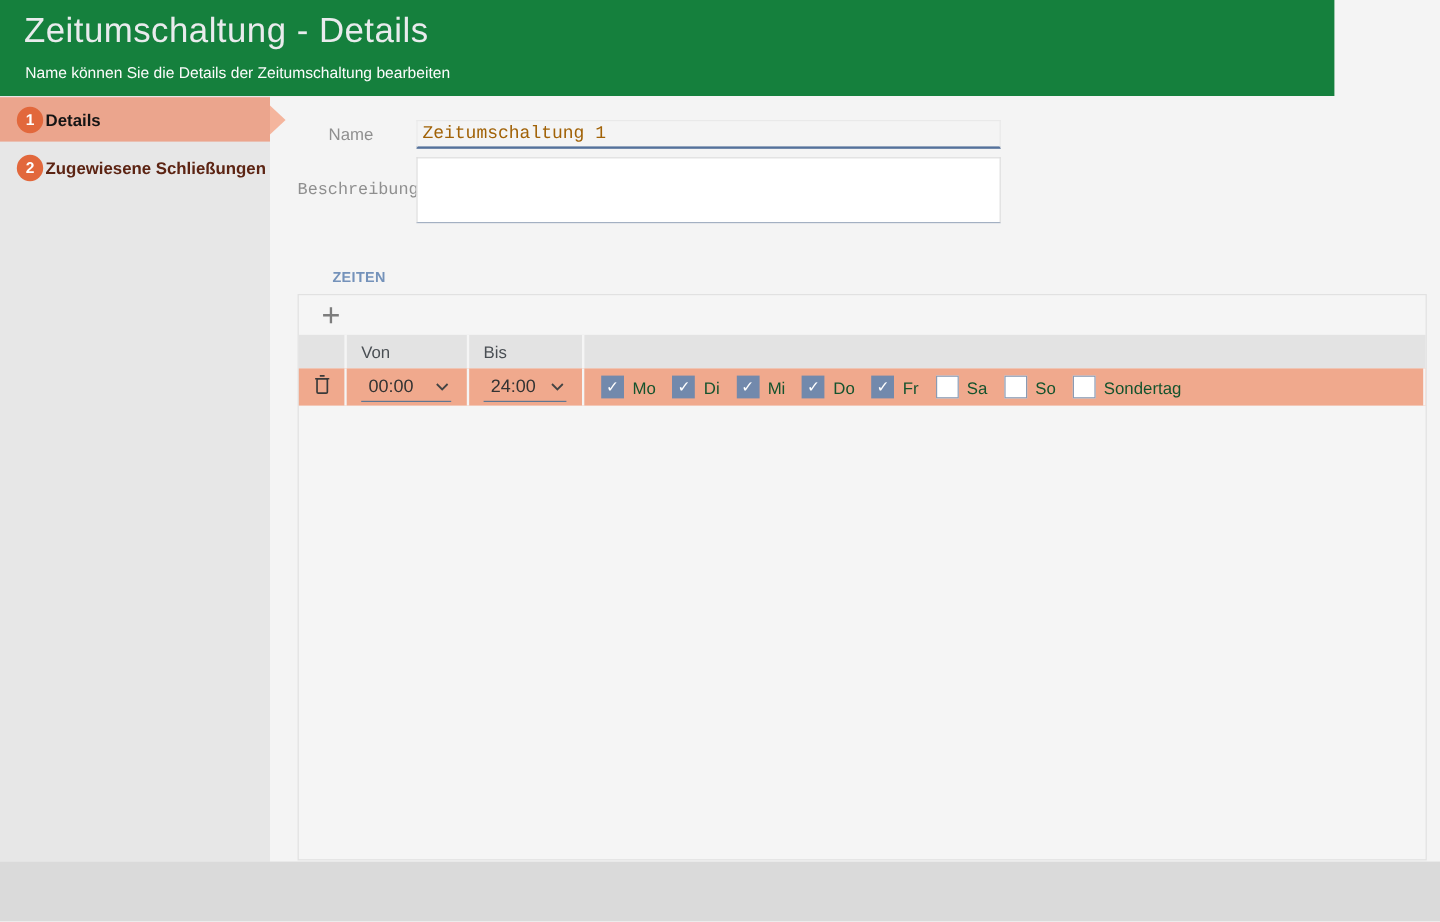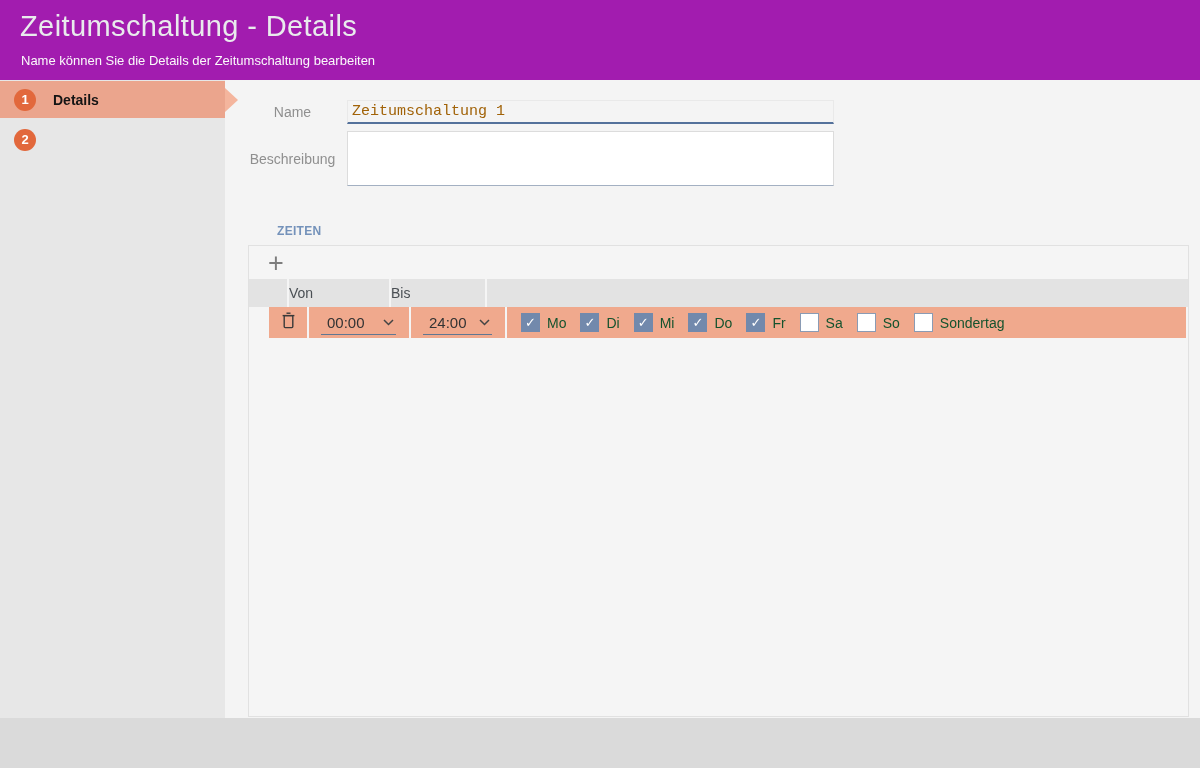--- a/index.html
+++ b/index.html
@@ -3,37 +3,37 @@
 <meta charset="utf-8">
 <style>
   * { box-sizing: border-box; }
   html,body { margin:0; padding:0; }
   body {
     width:1200px; height:768px; position:relative; overflow:hidden;
     font-family:"Liberation Sans", sans-serif; background:#f4f4f4;
   }
 
   
-  .app-header { position:absolute; left:0; top:0; width:1200px; height:80px; background:#a21caf;text-decoration:underline; }
+  .app-header { position:absolute; left:0; top:0; width:1112px; height:80px; background:#15803d;text-decoration:underline; }
   .app-title { position:absolute; left:20px; top:10px; font-size:29px; font-weight:300;
                color:#e9ebed; letter-spacing:.4px; }
   .app-subtitle { position:absolute; left:21px; top:53px; font-size:13px; color:#fbfbfb; }
 
   
   .sidebar { position:absolute; left:0; top:80px; width:225px; height:638px; background:#e7e7e7; }
   .step { position:absolute; left:0; width:225px; height:37px; display:flex; align-items:center; cursor:default; }
   .step.active { background:#eba58d; }
   .step .arrow { display:none; position:absolute; left:225px; top:50%; transform:translateY(-50%);
                  width:0; height:0; border-top:12px solid transparent; border-bottom:12px solid transparent;
                  border-left:13px solid #f4b59d; }
   .step.active .arrow { display:block; }
   .badge { width:22px; height:22px; border-radius:50%; background:#e2683c; color:#fff;
            font-size:13px; font-weight:bold; display:flex; align-items:center; justify-content:center;
            margin-left:14px; flex:0 0 22px; }
-  .step-label { margin-left:17px; font-size:14px; font-weight:bold; color:#141414; }
+  .step-label { margin-left:2px; font-size:14px; font-weight:bold; color:#141414; }
   .step:not(.active) .step-label { color:#5c2413; }
 
   
   .field-label { position:absolute; left:248px; width:89px; text-align:center;
                  font-size:14px; color:#8f8f8f; }
   .name-input { position:absolute; left:347px; top:100px; width:487px; height:24px;
                 background:transparent; border:1px solid #e9e9e9; border-bottom:2px solid #54719b;
                 font-family:Liberation Mono, monospace; font-size:15px; color:#a16207; padding:0 4px; outline:none; }
   .desc-input { position:absolute; left:347px; top:131px; width:487px; height:55px;
                 background:#fff; border:1px solid #dcdcdc; border-bottom:1px solid #a3b0c2;
@@ -43,26 +43,26 @@
   .section-label { position:absolute; left:248px; top:224px; font-size:12px; font-weight:bold;
                    color:#7492ba; letter-spacing:.3px;margin-left:29px; }
 
   
   .times-table { position:absolute; left:248px; top:245px; width:941px; height:472px;
                  border:1px solid #e1e1e1; background:#f5f5f5; }
   .toolbar-row { height:33px; display:flex; align-items:center; }
   .add-btn { margin-left:19px; font-size:27px; line-height:22px; color:#7d7d7d; cursor:pointer; }
   .header-row { height:28px; background:#e3e3e3; display:flex; }
   .hcell { display:flex; align-items:center; font-size:14px; color:#4a4f54;
-           border-right:2px solid #f5f5f5; }
+           padding-left:12px; border-right:2px solid #f5f5f5; }
   .c0 { width:40px; flex:0 0 40px; padding-left:0; }
   .c1 { width:102px; flex:0 0 102px; }
   .c2 { width:96px; flex:0 0 96px; }
   .c3 { flex:1 1 auto; border-right:none; }
-  .data-row { height:31px; display:flex;margin-left:20px; }
+  .data-row { height:31px; display:flex; }
   .dcell { background:#f0a98d; display:flex; align-items:center; border-right:2px solid #f5f5f5; }
   .dcell.c0 { justify-content:center; }
   .trash-btn { display:flex; align-items:center; cursor:pointer; }
   .time-select { flex:1; display:flex; align-items:center; justify-content:space-between;
                  margin:4px 13px 0 12px; padding:0 2px 3px 6px; border-bottom:1px solid #5f7793;
                  font-size:15px; color:#333; cursor:pointer; }
   .chev { margin-left:6px; display:flex; align-items:center; }
   .days { display:flex; align-items:center; margin-left:14px; }
   .day { display:flex; align-items:center; margin-right:14px; cursor:pointer; }
   .day-box { width:19px; height:19px; display:flex; align-items:center; justify-content:center; }
@@ -82,26 +82,27 @@
 </div>
 
 <div class="sidebar">
     <div class="step active" style="top: 1px;">
       <span class="badge">1</span>
       <span class="step-label">Details</span>
       <span class="arrow"></span>
     </div>
     <div class="step" style="top: 41px;">
       <span class="badge">2</span>
+      <span class="step-label">Zugewiesene Schließungen</span>
     </div>
   </div>
 
 <div class="field-label" style="top:104px;">Name</div>
 <input class="name-input" type="text" value="Zeitumschaltung 1" style="">
-<div class="field-label" style="top:151px;">Beschreibung</div>
+<div class="field-label" style="top:151px;font-family:Liberation Mono, monospace;">Beschreibung</div>
 <textarea class="desc-input" style=""></textarea>
 
 <div class="section-label">ZEITEN</div>
 <div class="times-table">
   <div class="toolbar-row">
     <div class="add-btn">+</div>
   </div>
   <div class="header-row">
     <div class="hcell c0"></div>
     <div class="hcell c1">Von</div>

